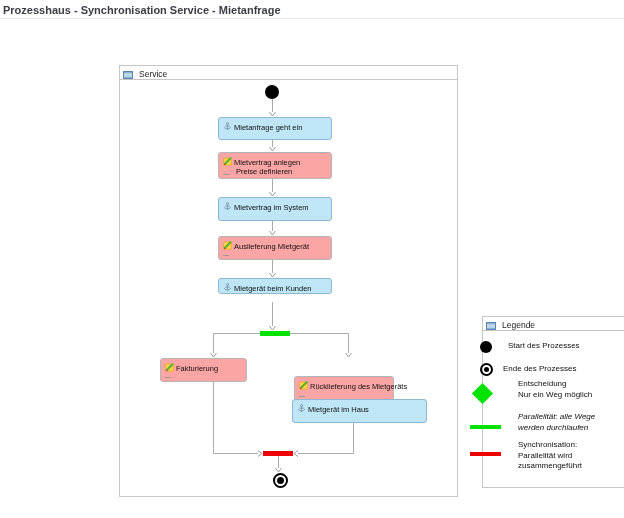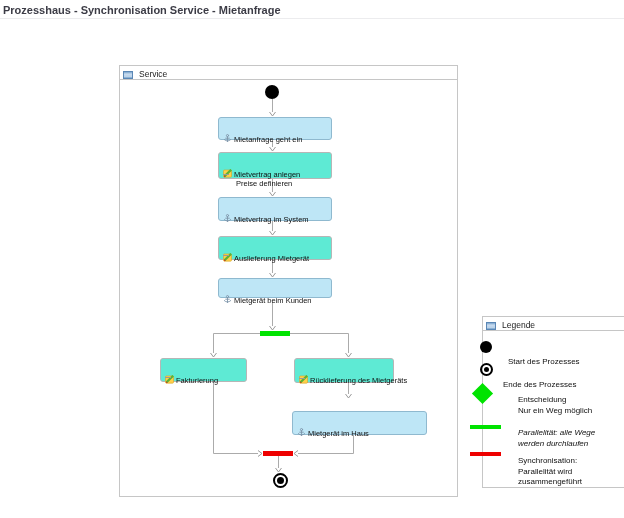--- a/index.html
+++ b/index.html
@@ -22,43 +22,43 @@
     border-bottom:1px solid #c6c6c6;font-size:8.5px;color:#1c1c1c;box-sizing:border-box;
   }
   .frame-header svg{flex:0 0 auto;}
 
   
   #connectors{position:absolute;left:0;top:0;z-index:2;pointer-events:none;}
 
   
   .node{
     position:absolute;z-index:3;box-sizing:border-box;border-radius:3px;
-    font-size:7.5px;line-height:9px;color:#101010;padding:16px 3px 2px 4px;white-space:nowrap;
+    font-size:7.5px;line-height:9px;color:#101010;padding:4px 3px 2px 4px;white-space:nowrap;
   }
   .state{background:#bee6f6;border:1px solid #8fb9cf;}
-  .activity{background:#5eead4;border:1px solid #b6b6b6;}
+  .activity{background:#fca5a5;border:1px solid #b6b6b6;}
   .nicon{display:inline-block;vertical-align:-1px;margin-right:2px;line-height:0;}
   .line2{margin-left:13px;}
   .dash{position:absolute;left:4px;bottom:3px;width:6px;border-top:1px solid #9a9a9a;}
 
   .start-node{position:absolute;left:265px;top:85px;width:14px;height:14px;border-radius:50%;background:#000;z-index:3;}
   .fork-bar{position:absolute;left:260px;top:331px;width:30px;height:5px;background:#00e300;z-index:3;}
   .join-bar{position:absolute;left:263px;top:451px;width:30px;height:5px;background:#ee0000;z-index:3;}
   .end-node{position:absolute;left:273px;top:473px;width:11px;height:11px;border:2px solid #000;border-radius:50%;z-index:3;}
   .end-dot{position:absolute;left:2px;top:2px;width:7px;height:7px;border-radius:50%;background:#000;}
 
   
   .lsym{position:absolute;z-index:3;}
   .lg-circle{left:480px;top:341px;width:12px;height:12px;border-radius:50%;background:#000;}
   .lg-ring{left:480px;top:363px;width:9px;height:9px;border:2px solid #000;border-radius:50%;}
   .lg-ring .end-dot{left:2px;top:2px;width:5px;height:5px;}
   .lg-diamond{left:475px;top:386px;width:15px;height:15px;background:#00e300;transform:rotate(45deg);}
   .lg-greenbar{left:470px;top:425px;width:31px;height:4px;background:#00e300;}
   .lg-redbar{left:470px;top:452px;width:31px;height:4px;background:#ee0000;}
-  .ltext{position:absolute;z-index:3;font-size:8px;line-height:10.5px;color:#101010;white-space:nowrap;margin-top:16px;}
+  .ltext{position:absolute;z-index:3;font-size:8px;line-height:10.5px;color:#101010;white-space:nowrap;}
   #ltext-1{left:508px;top:341px;}
   #ltext-2{left:503px;top:364px;}
   #ltext-3{left:518px;top:379px;}
   #ltext-4{left:518px;top:412px;font-style:italic;}
   #ltext-5{left:518px;top:440px;}
 </style>
 </head>
 <body>
 
 <div class="page-title">Prozesshaus - Synchronisation Service - Mietanfrage</div>
@@ -171,30 +171,30 @@
 
 <div class="node activity" style="left:160px;top:358px;width:87px;height:24px;">
   <span class="nicon"><svg width="9" height="9" viewBox="0 0 9 9">
         <rect x="0.5" y="1" width="8" height="7.2" rx="1" fill="#ffd04a" stroke="#d9a520" stroke-width="0.6"></rect>
         <rect x="3.3" y="-0.8" width="2.2" height="9.4" transform="rotate(45 4.5 4.5)" fill="#5cb234"></rect>
         <path d="M1 8.2 L2.7 7.8 L1.5 6.6 Z" fill="#cc2222"></path>
       </svg></span><span>Fakturierung</span>
   <div class="dash"></div>
 </div>
 
-<div class="node activity" style="left:294px;top:358px;width:100px;height:25px;">
+<div class="node activity" style="left:294px;top:376px;width:100px;height:25px;">
   <span class="nicon"><svg width="9" height="9" viewBox="0 0 9 9">
         <rect x="0.5" y="1" width="8" height="7.2" rx="1" fill="#ffd04a" stroke="#d9a520" stroke-width="0.6"></rect>
         <rect x="3.3" y="-0.8" width="2.2" height="9.4" transform="rotate(45 4.5 4.5)" fill="#5cb234"></rect>
         <path d="M1 8.2 L2.7 7.8 L1.5 6.6 Z" fill="#cc2222"></path>
       </svg></span><span>Rücklieferung des Mietgeräts</span>
   <div class="dash"></div>
 </div>
 
-<div class="node state" style="left:292px;top:399px;width:135px;height:24px;margin-top:12px;">
+<div class="node state" style="left:292px;top:399px;width:135px;height:24px;">
   <span class="nicon"><svg width="9" height="9" viewBox="0 0 9 9">
         <g stroke="#7e95aa" stroke-width="0.9" fill="none" stroke-linecap="round">
           <circle cx="4.5" cy="1.6" r="1.1"></circle>
           <path d="M4.5 2.7 V7.6 M2.7 4.2 H6.3 M1.3 5.6 Q4.5 8.7 7.7 5.6"></path>
         </g>
       </svg></span><span>Mietgerät im Haus</span>
 </div>
 
 <div class="join-bar"></div>
 

